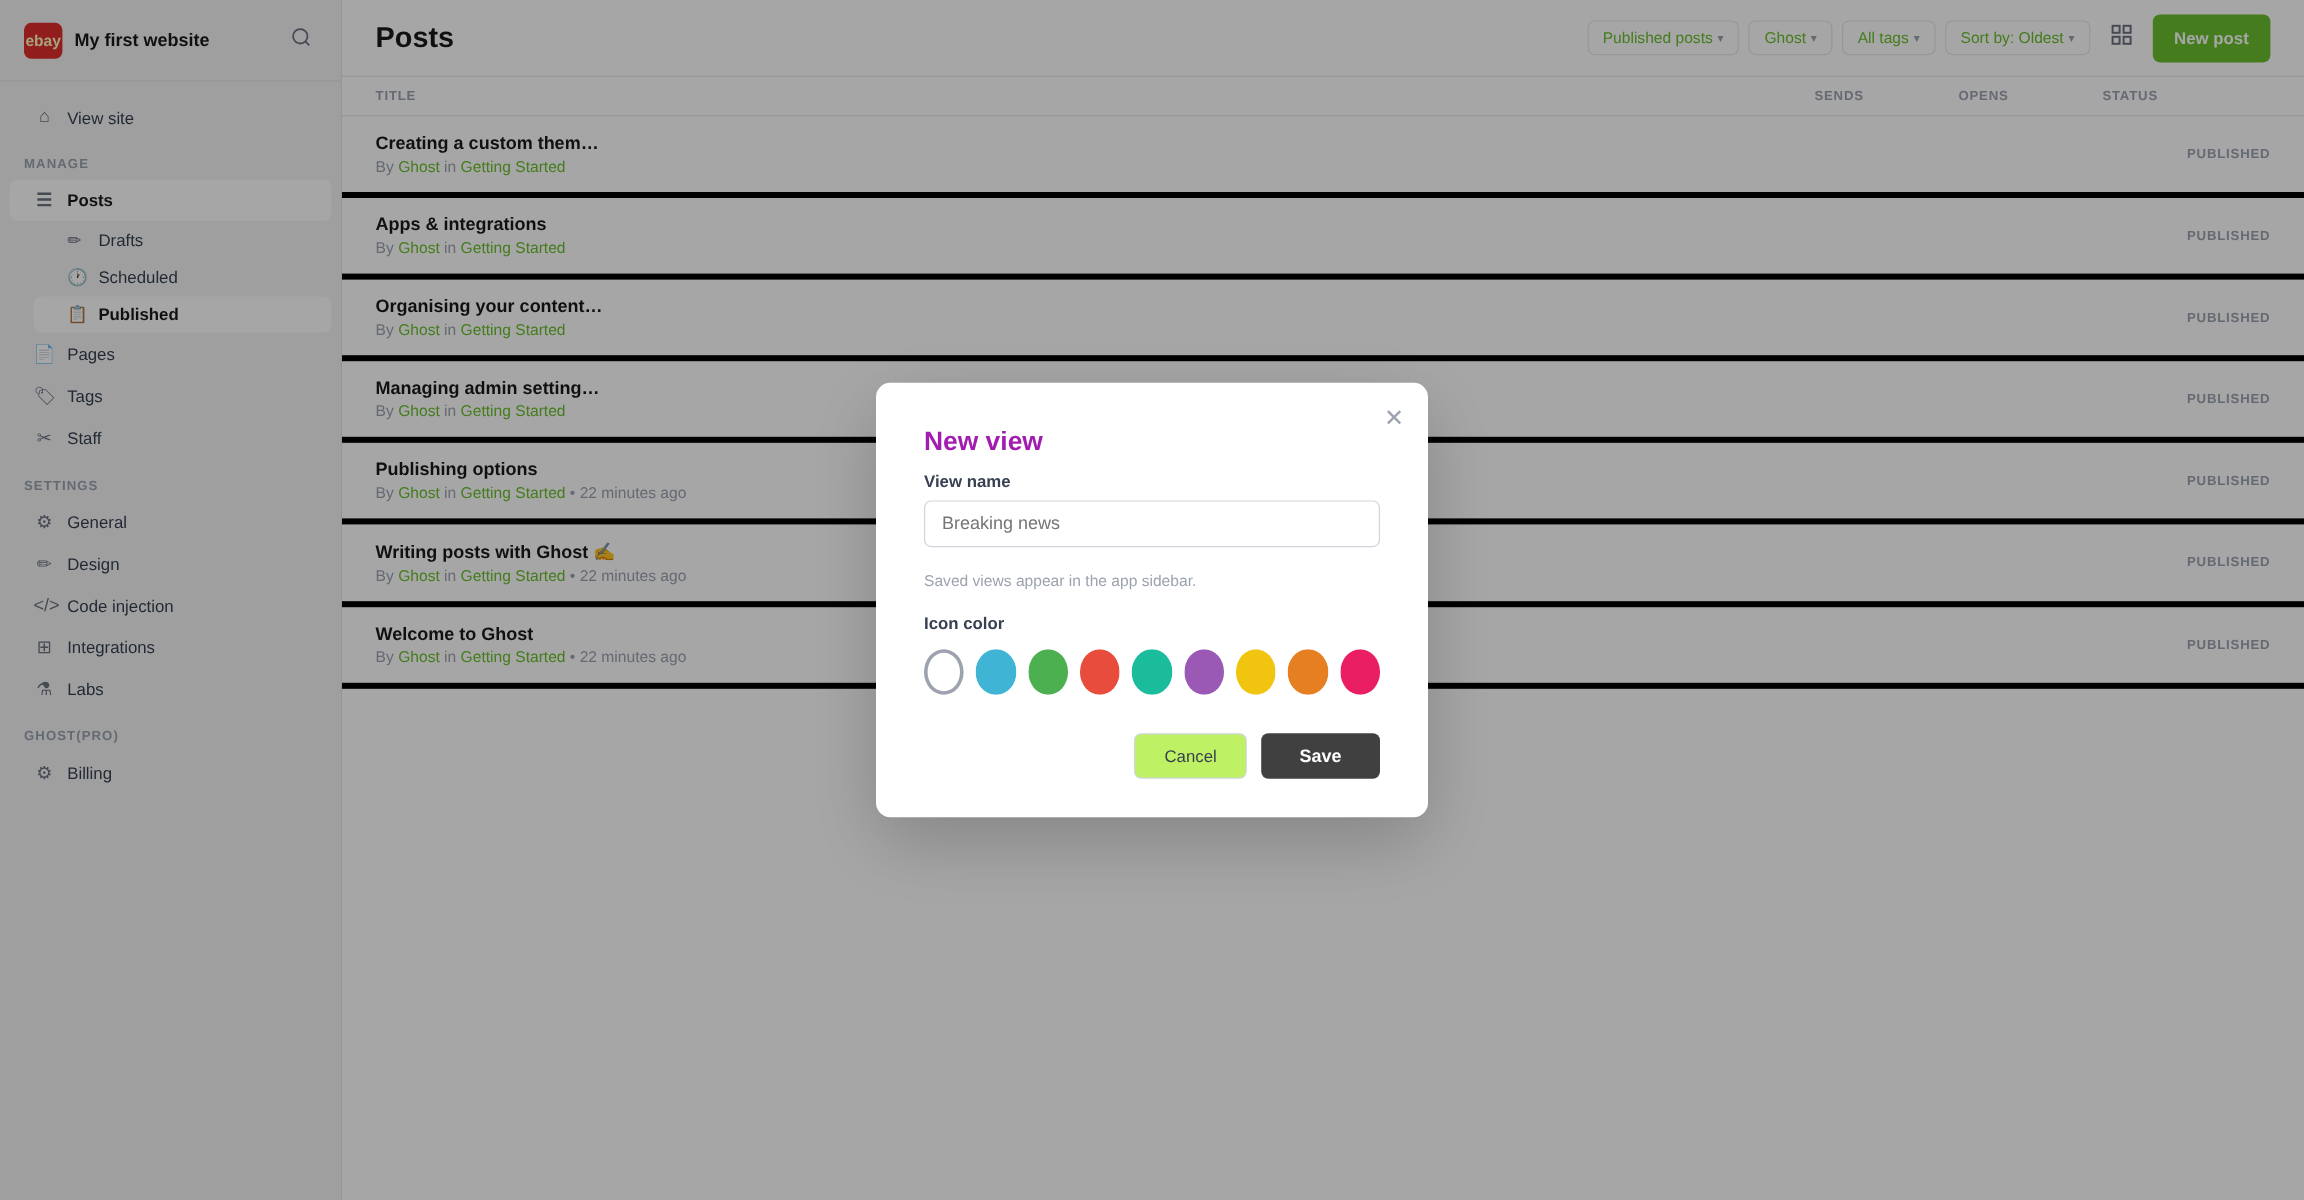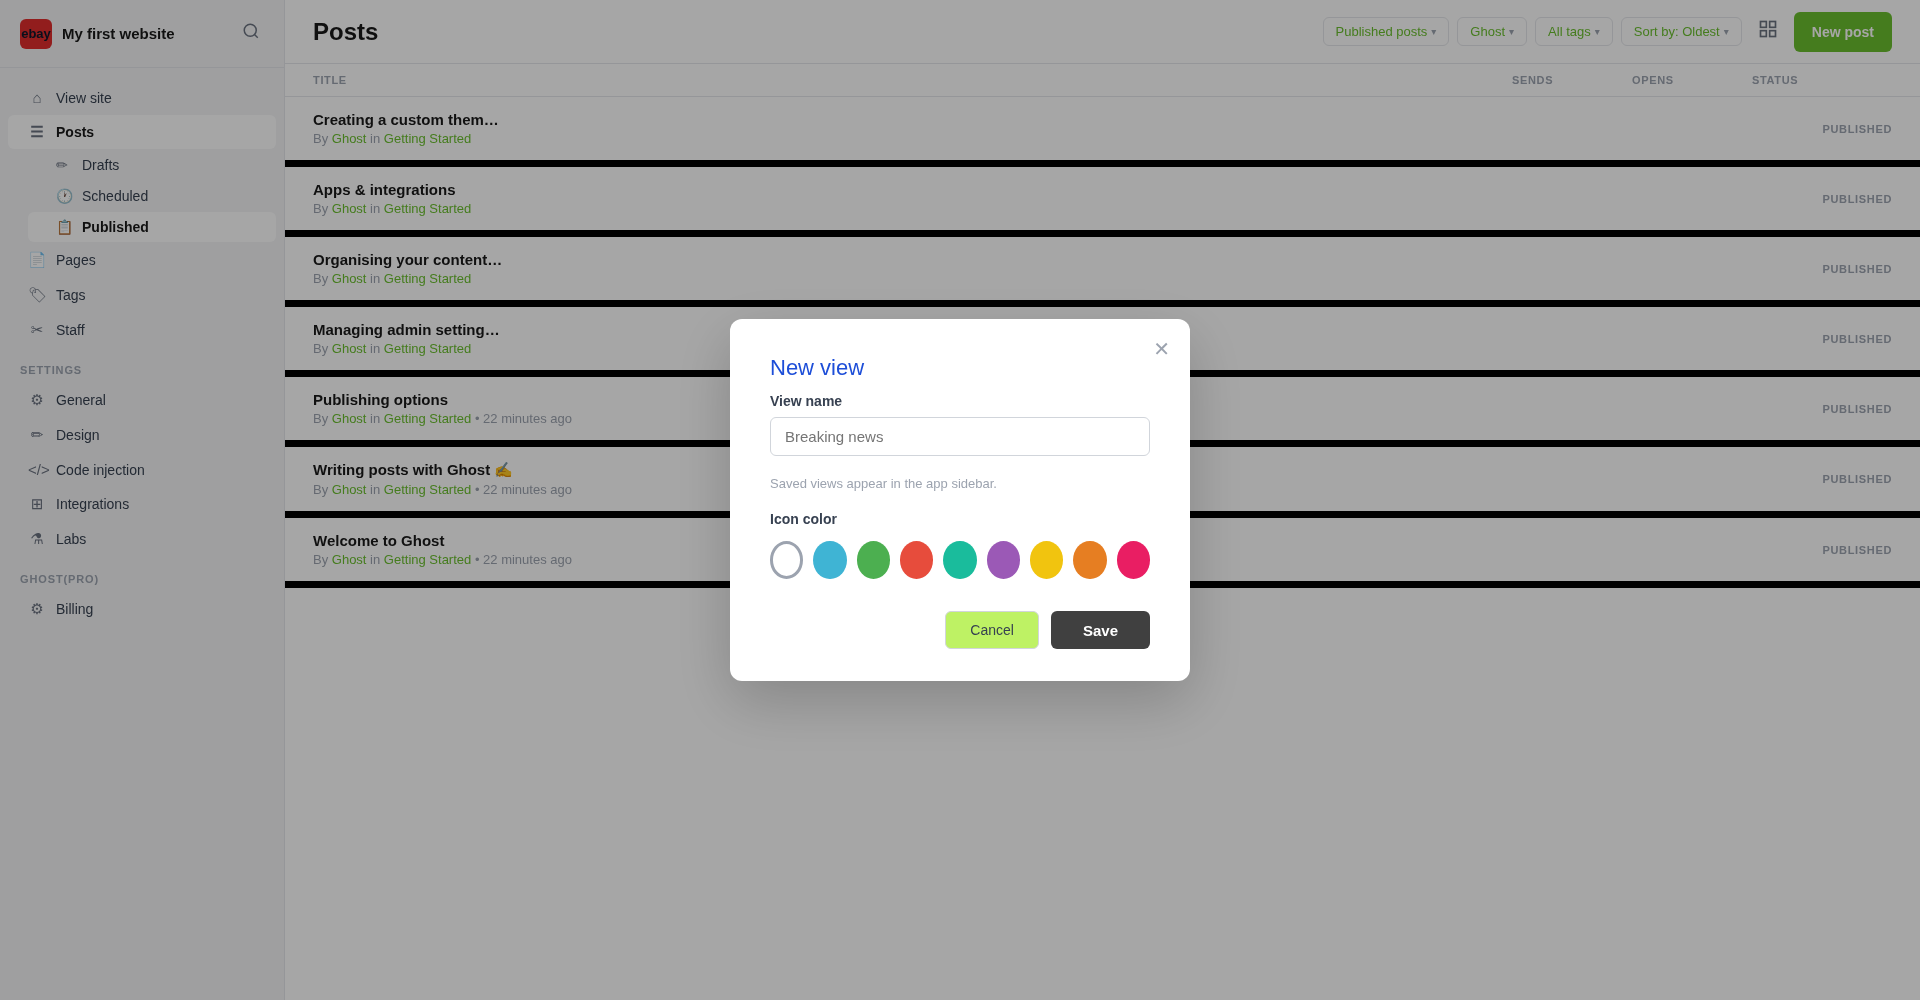--- a/index.html
+++ b/index.html
@@ -35,21 +35,21 @@
     }
 
     .brand-icon {
       width: 32px;
       height: 30px;
       background: #e02d2d;
       border-radius: 6px;
       display: flex;
       align-items: center;
       justify-content: center;
-      color: #0f172a;
+      color: #fef9c3;
       font-weight: bold;
       font-size: 13px;
     }
 
     .brand-name {
       font-size: 15px;
       font-weight: 600;
       color: #1a1a1a;
     }
 
@@ -184,21 +184,21 @@
       font-weight: 700;
       color: #9ca3af;
       letter-spacing: 0.06em;
       text-transform: uppercase;
     }
 
     .post-row {
       display: grid;
       grid-template-columns: 1fr 120px 120px 140px;
       padding: 14px 28px;
-      border-bottom: 7px solid #000000;
+      border-bottom: 5px solid #000000;
       align-items: center;
     }
 
     .post-title-main {
       font-size: 15px;
       font-weight: 600;
       color: #1a1a1a;
       margin-bottom: 3px;
     }
 
@@ -245,22 +245,22 @@
       border: none;
       font-size: 20px;
       color: #9ca3af;
       cursor: pointer;
       line-height: 1;
       padding: 4px;
     }
 
     .modal-title {
       font-size: 22px;
-      font-weight: 400;
-      color: #1d4ed8;
+      font-weight: 700;
+      color: #a21caf;
       margin-bottom: 12px;
     }
 
     .field-label {
       font-size: 14px;
       font-weight: 600;
       color: #374151;
       margin-bottom: 8px;
     }
 
@@ -353,20 +353,21 @@
         </svg>
       </button>
     </div>
 
     <nav class="sidebar-nav">
       <div class="nav-item">
         <span class="icon">⌂</span>
         <span>View site</span>
       </div>
 
+      <div class="section-label">MANAGE</div>
 
       <div class="nav-item active">
         <span class="icon">☰</span>
         <span>Posts</span>
       </div>
 
       <div class="sub-nav">
         <div class="sub-nav-item">
           <span class="icon">✏</span>
           <span>Drafts</span>

